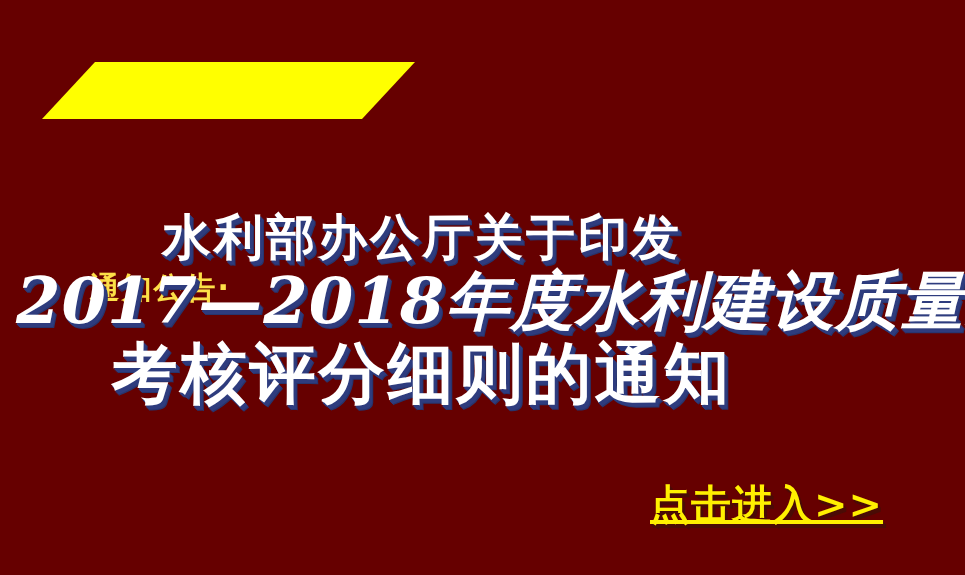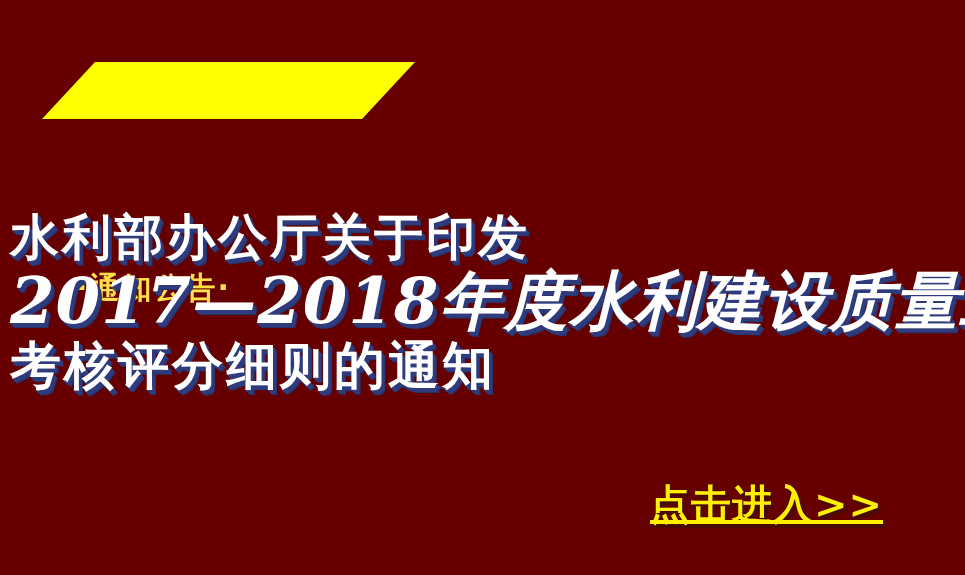--- a/index.html
+++ b/index.html
@@ -45,43 +45,43 @@
     font-family: "DejaVu Sans", "Liberation Sans", sans-serif;
     font-weight: bold;
     font-size: 30px;
     letter-spacing: 2px;
     line-height: 1;
   }
 
   
   .headline {
     position: absolute;
-    left: 10px;
+    left: 16px;
     top: 210px;
     width: 812px;
-    text-align: left;
+    text-align: center;
   }
 
   .headline-line {
     display: block;
     white-space: nowrap;
     color: #FFFFFF;
     font-family: "DejaVu Serif", "Liberation Serif", serif;
     font-weight: bold;
     line-height: 1.12;
     text-shadow:
        3px 4px 0 #2E3C7E,
        2px 3px 0 #2E3C7E,
        1px 2px 0 #2E3C7E,
        4px 5px 0 #27346c;
   }
 
   .headline-line.l1 { font-size: 49px; letter-spacing: 3px; }
   .headline-line.l2 { font-size: 64px; letter-spacing: 1px; font-style: italic; }
-  .headline-line.l3 { font-size: 51px; letter-spacing: 3px; }
+  .headline-line.l3 { font-size: 66px; letter-spacing: 3px; }
 
   
   .enter-link {
     position: absolute;
     left: 650px;
     top: 437px;
     color: #FFF000;
     font-family: "DejaVu Serif", "Liberation Serif", serif;
     font-weight: bold;
     font-size: 40px;

